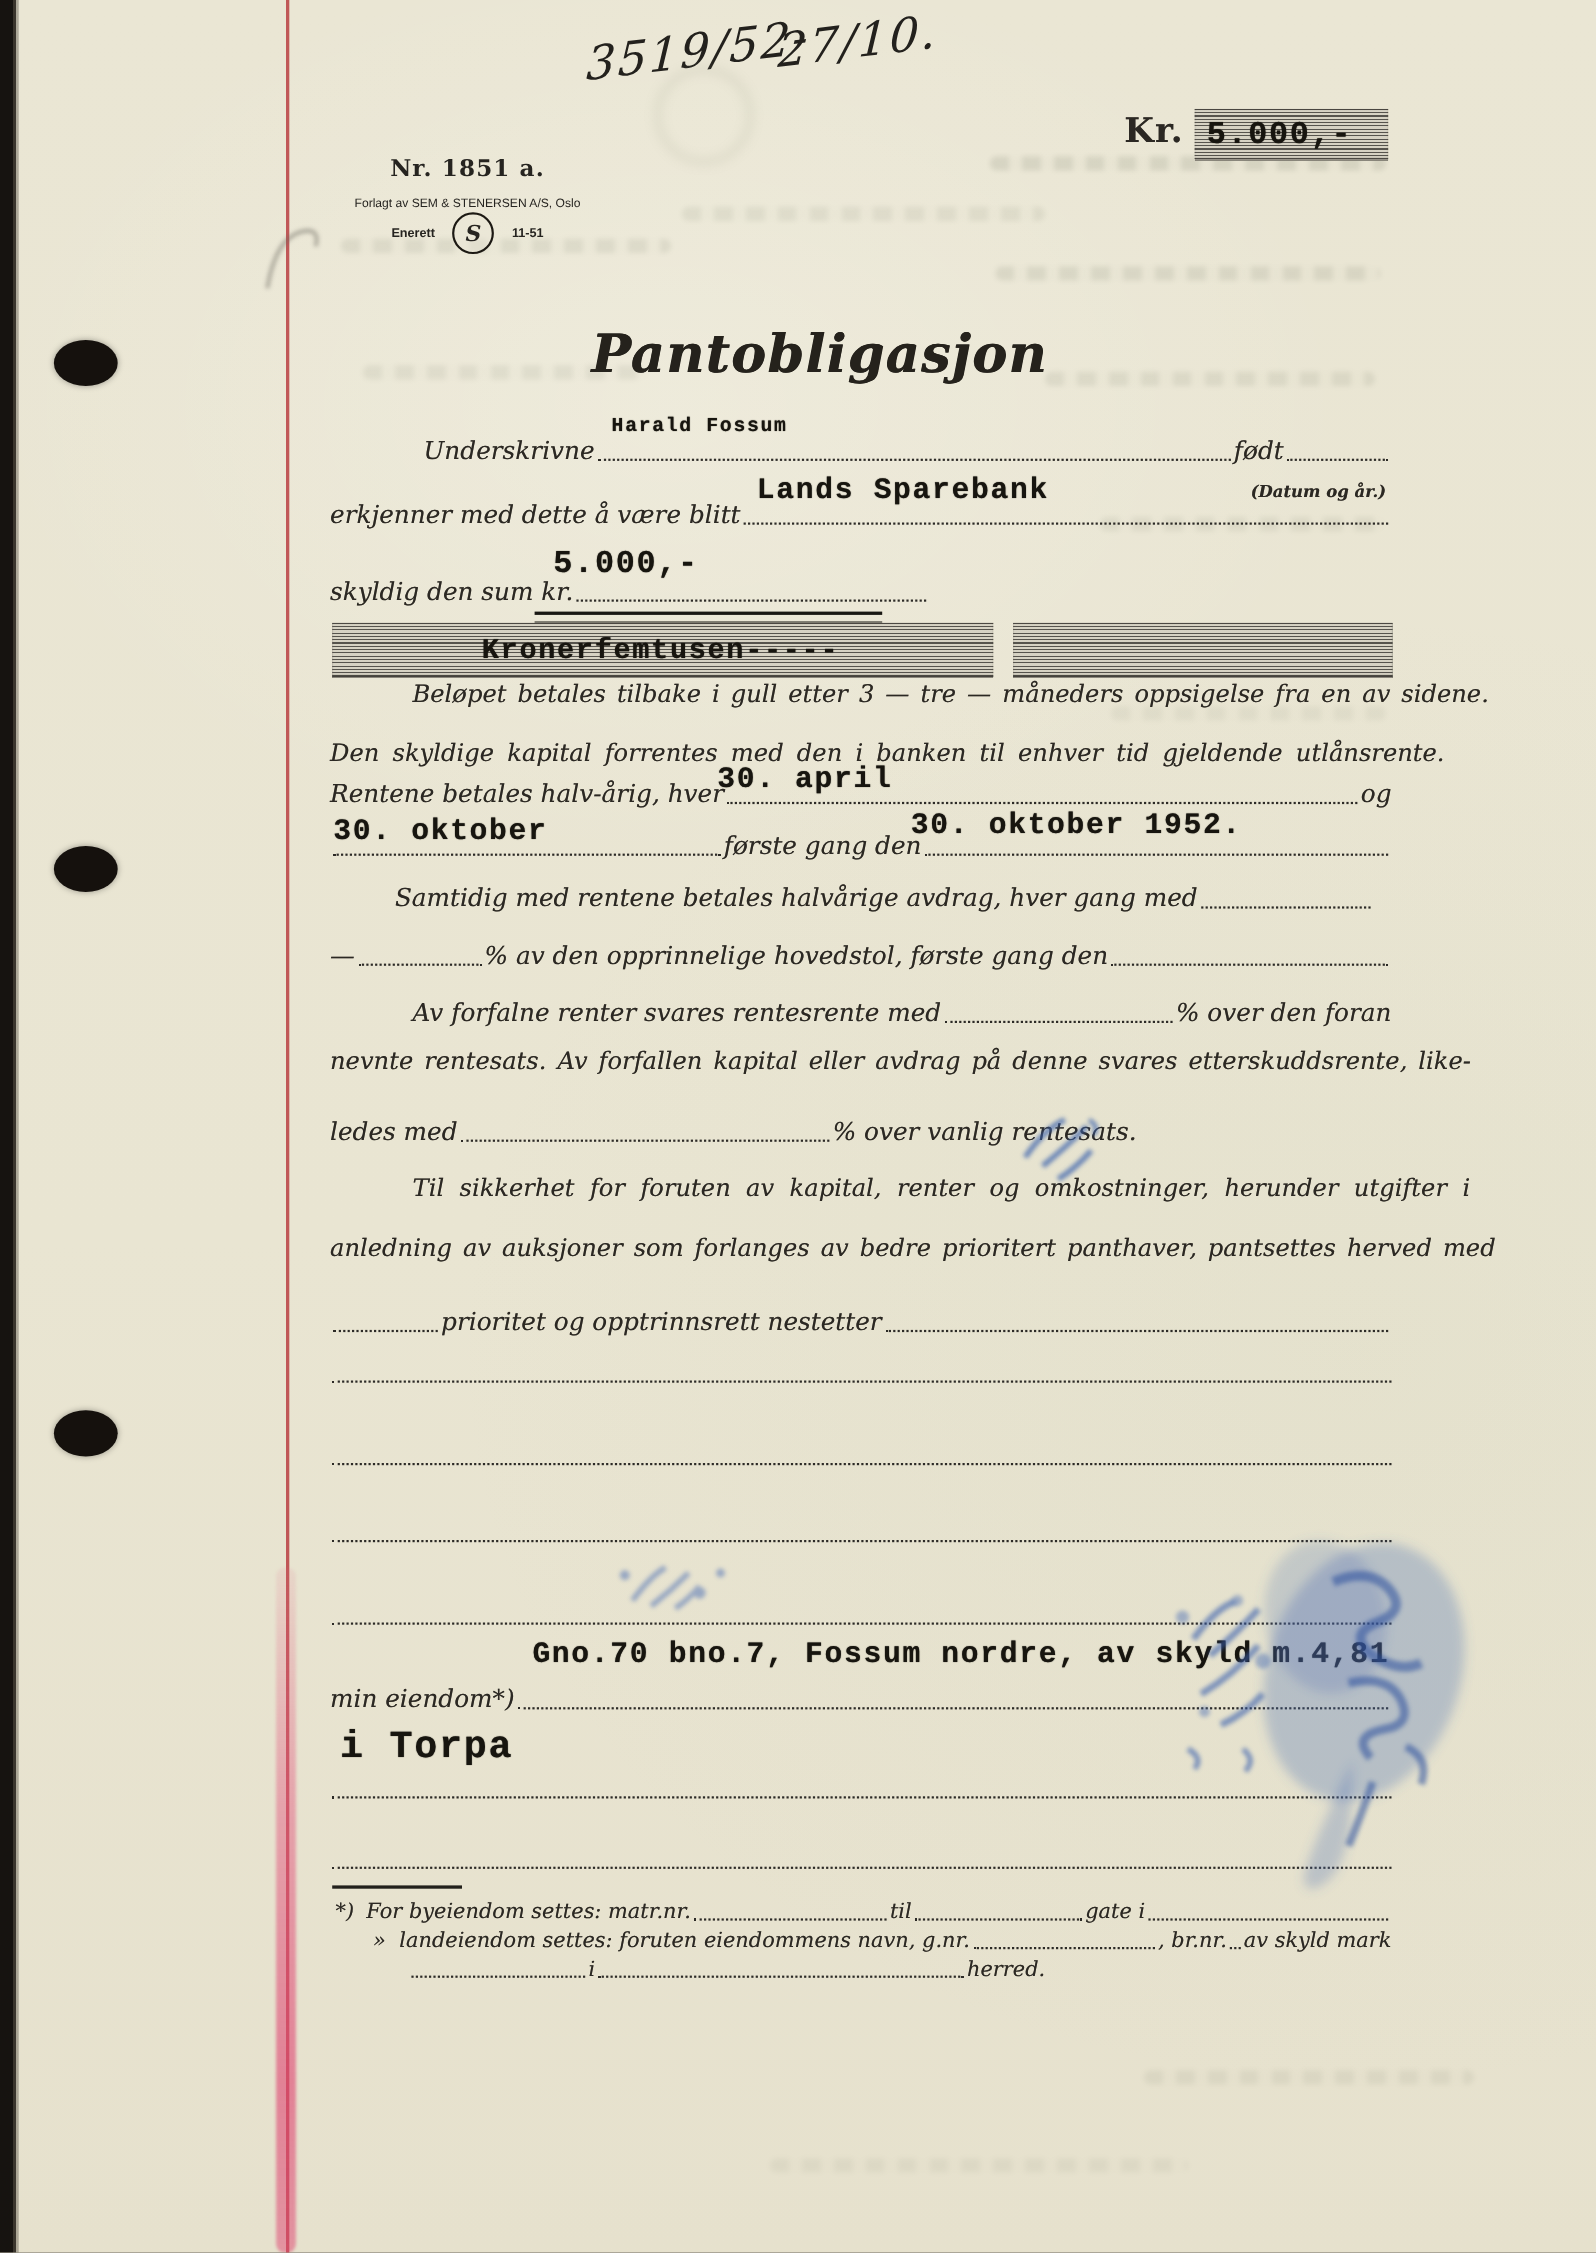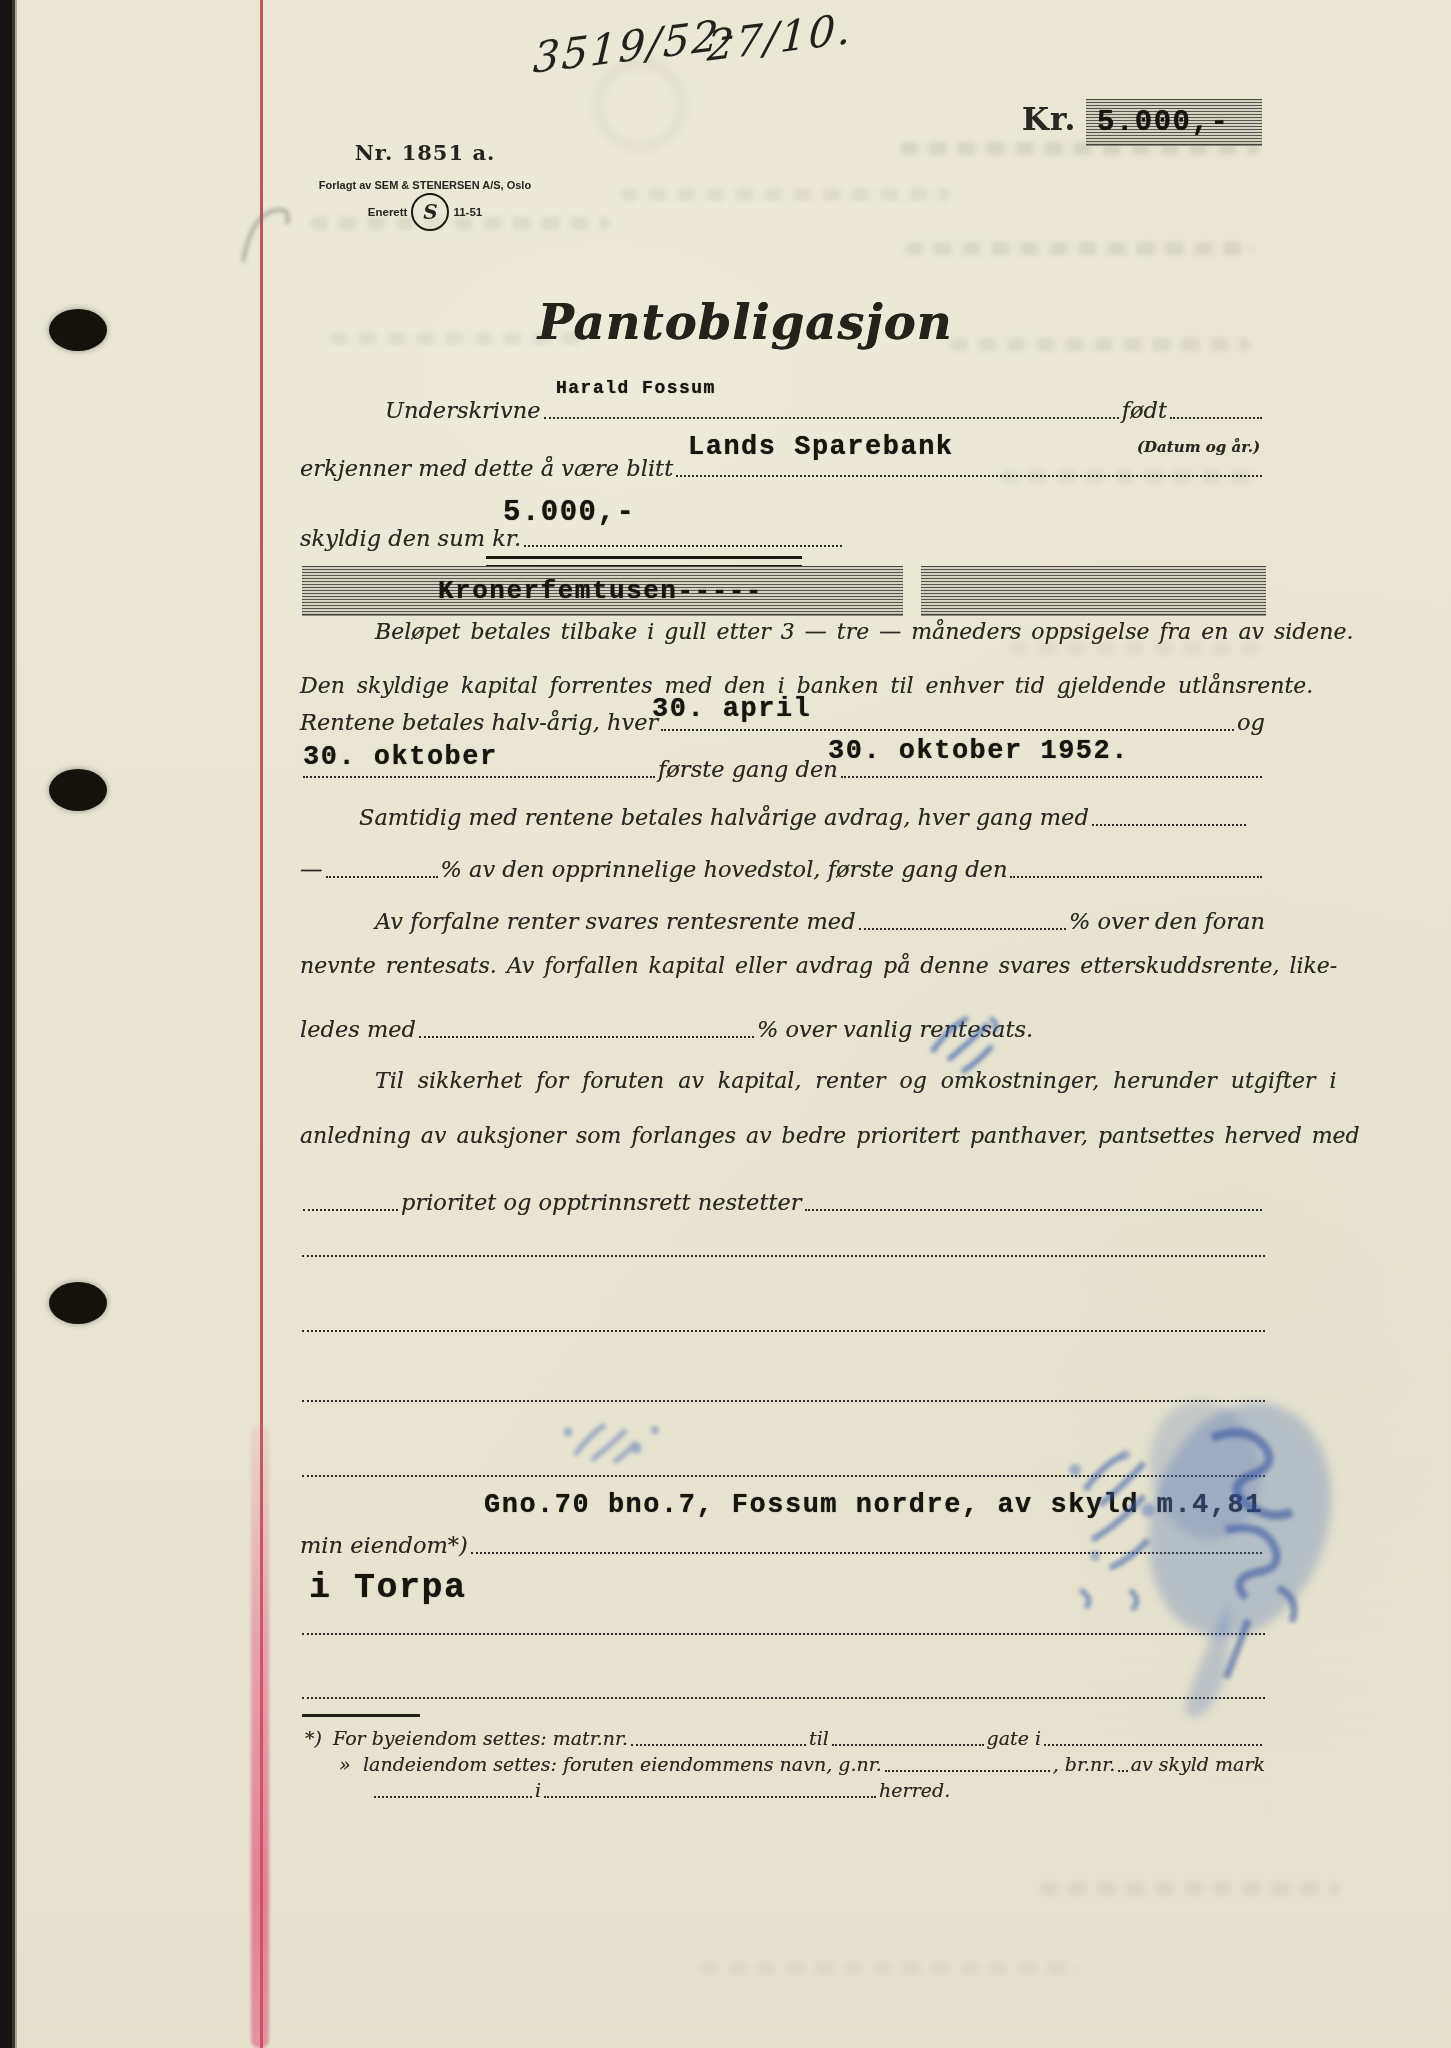--- a/index.html
+++ b/index.html
@@ -36,22 +36,22 @@
     color:#17150f;letter-spacing:1.5px;white-space:nowrap;text-shadow:0 0 1px rgba(25,22,16,.8);z-index:3;}
   
   .hatch{background-color:#bdb9aa;
     background-image:repeating-linear-gradient(180deg,rgba(52,50,46,.75) 0 1px,rgba(235,231,216,.55) 1px 3px);
     box-shadow:inset 0 -3px 2px -1px rgba(40,38,34,.45), inset 0 1px 1px rgba(40,38,34,.3);}
   .dbl-line{border-top:3px solid #191813;border-bottom:2.5px solid #191813;height:6px;}
   .bline{border-bottom:2.5px dotted #2c2a26;}
   .hand{font-style:italic;font-size:42px;color:#23211d;transform:rotate(-7deg) skewX(-10deg);transform-origin:left bottom;letter-spacing:2px;}
   .hdr{font-style:normal;text-align:center;}
   .hdr-no{font-weight:bold;font-size:21px;letter-spacing:1px;}
-  .hdr-pub{font-family:"Liberation Sans",sans-serif;font-weight:bold;font-size:11px;margin-top:14px;}
-  .hdr-row{display:flex;align-items:center;justify-content:center;gap:4px;margin-top:2px;
+  .hdr-pub{font-family:"Liberation Sans",sans-serif;font-weight:normal;font-size:11px;margin-top:14px;}
+  .hdr-row{display:flex;align-items:center;justify-content:center;gap:16px;margin-top:2px;
     font-family:"Liberation Sans",sans-serif;font-weight:bold;font-size:11.5px;}
   .logo{display:inline-flex;width:34px;height:34px;border:2.5px solid #1c1913;border-radius:50%;
     align-items:center;justify-content:center;font-family:"DejaVu Serif",serif;font-weight:bold;
     font-size:20px;font-style:italic;background:rgba(235,231,216,.4);}
   .kr-label{font-weight:bold;font-size:31px;font-style:normal;letter-spacing:1px;}
   .title{font-size:48px;font-style:italic;font-weight:600;letter-spacing:1px;text-align:center;
     color:#25221c;text-shadow:.4px 0 0 #25221c;}
   .hint{font-size:15px;font-weight:600;text-align:center;}
   .fn{font-size:19px;}
   .fn .dots{border-bottom-width:2px;margin-bottom:4px;}

